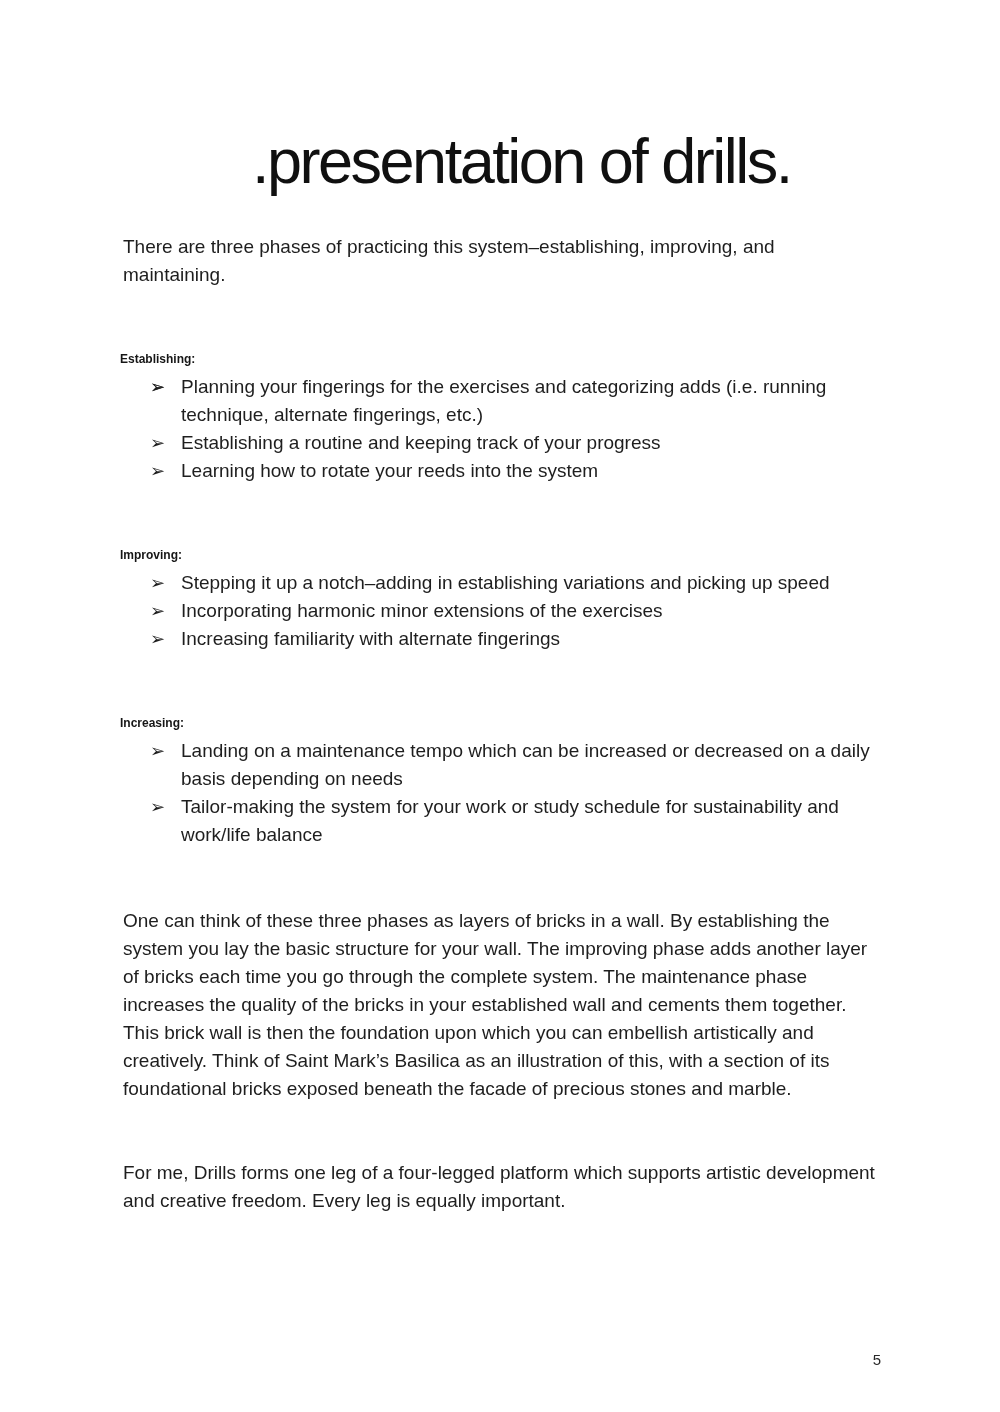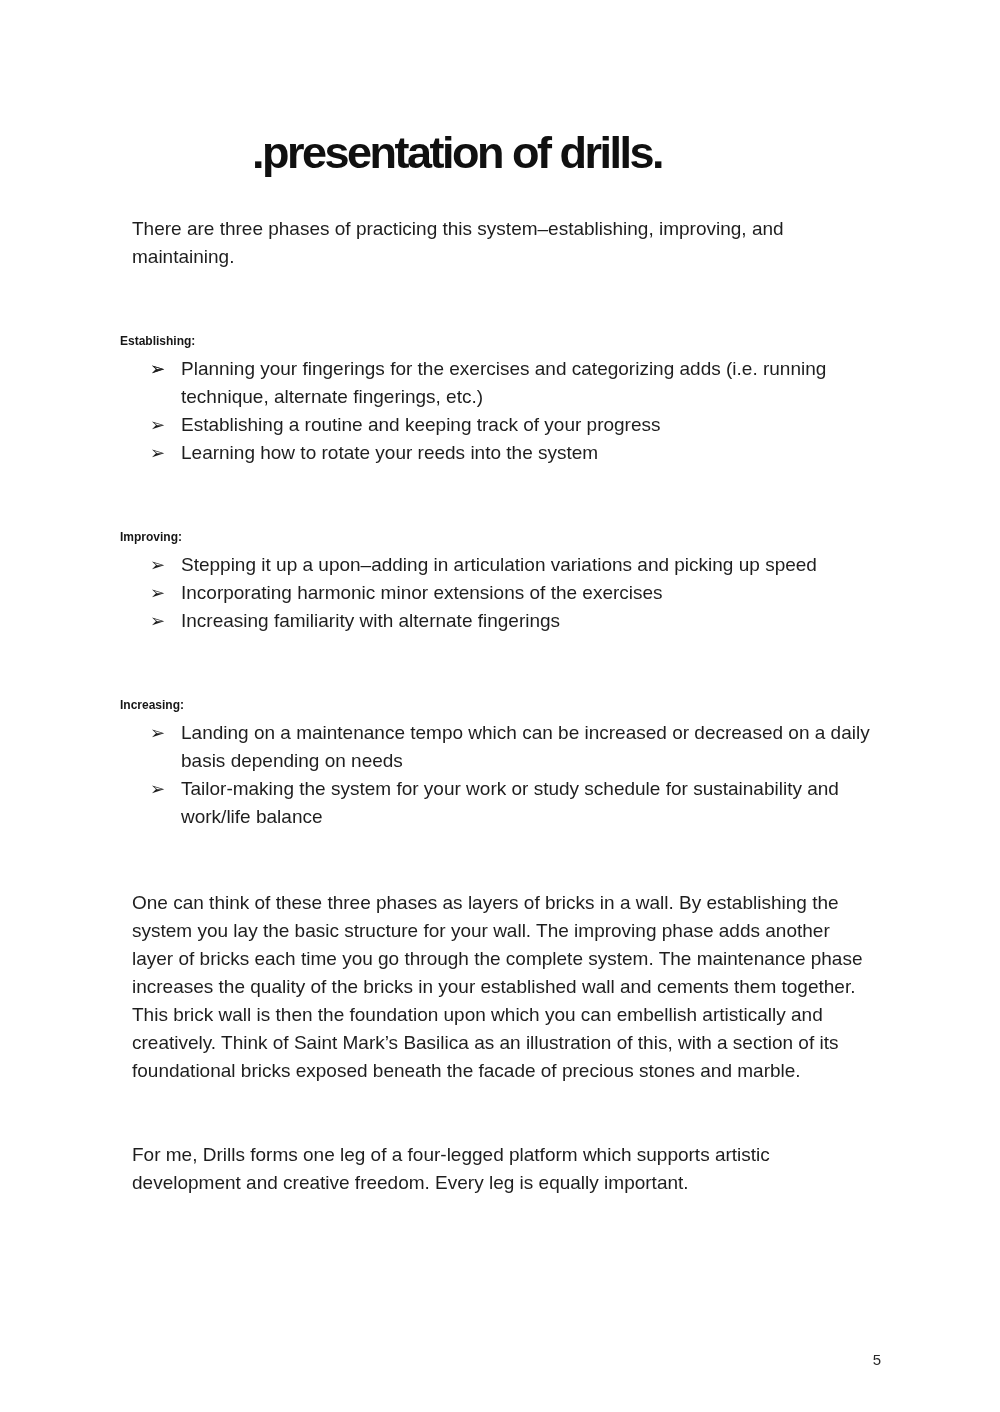--- a/index.html
+++ b/index.html
@@ -15,31 +15,31 @@
     color: #1e1e1e;
     font-family: "Liberation Sans", "DejaVu Sans", sans-serif;
     overflow: hidden;
     box-sizing: border-box;
   }
   .content {
     padding: 0 120px;
   }
   h1.doc-title {
     margin: 130px 0 0 132px;
-    font-size: 45px;
-    font-weight: bold;
+    font-size: 63px;
+    font-weight: normal;
     letter-spacing: -2.5px;
     line-height: 1.0;
     color: #101010;
     white-space: nowrap;
   }
   .body-text {
     font-size: 19px;
     line-height: 28px;
-    margin: 12px;
+    margin: 3px;
   }
   p.intro {
     margin-top: 40px;
   }
   h2.section-heading {
     font-size: 12px;
     line-height: 28px;
     font-weight: bold;
     margin: 56px 0 0 0;
     color: #161616;
@@ -106,21 +106,21 @@
           <span>Learning how to rotate your reeds into the system</span>
         </li>
       </ul>
     </section>
 
     <section>
       <h2 class="section-heading">Improving:</h2>
       <ul class="bullet-list">
         <li>
           <span class="arrow">➢</span>
-          <span>Stepping it up a upon–adding in articulation variations and picking up speed</span>
+          <span>Stepping it up a notch–adding in establishing variations and picking up speed</span>
         </li>
         <li>
           <span class="arrow">➢</span>
           <span>Incorporating harmonic minor extensions of the exercises</span>
         </li>
         <li>
           <span class="arrow">➢</span>
           <span>Increasing familiarity with alternate fingerings</span>
         </li>
       </ul>

